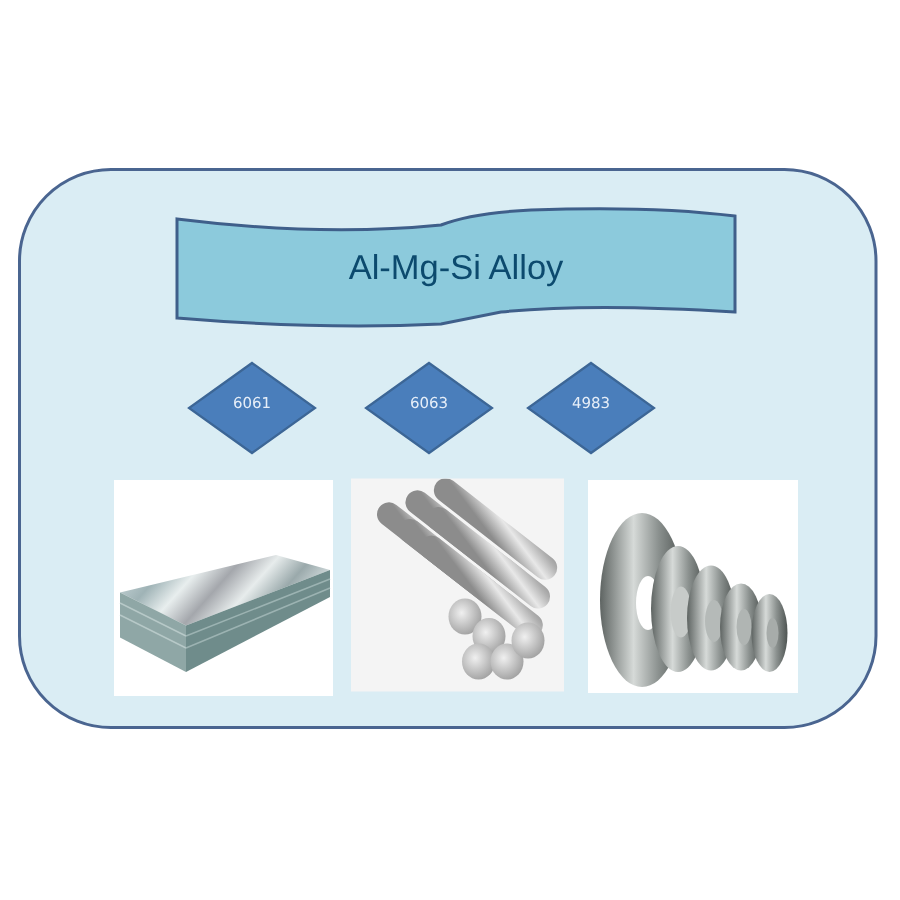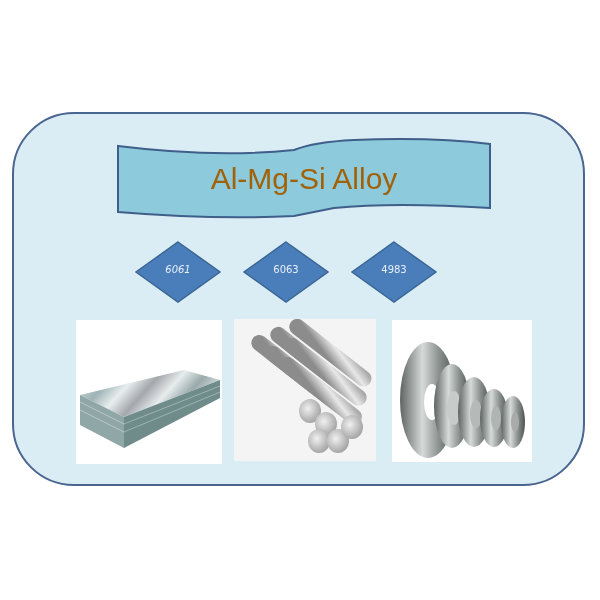--- a/index.html
+++ b/index.html
@@ -1,38 +1,38 @@
 <!DOCTYPE html>
 <html><head>
 <meta charset="utf-8">
 <style>
   html, body { margin:0; padding:0; background:#ffffff; }
   body { width:600px; height:600px; position:relative; overflow:hidden; font-family:"DejaVu Sans", sans-serif; }
   .frame { position:absolute; left:12px; top:112px; width:573px; height:374px; background:#daedf4; border:2px solid #4a6590; border-radius:62px; box-sizing:border-box; }
   .banner { position:absolute; left:114px; top:136px; width:380px; height:85px; }
   .banner svg { position:absolute; left:0; top:0; }
-  .banner-title { position:absolute; left:0; top:0; width:380px; height:85px; display:flex; align-items:center; justify-content:center; color:#a16207; font-size:30px; font-family:"Liberation Sans", sans-serif; }
+  .banner-title { position:absolute; left:0; top:0; width:380px; height:85px; display:flex; align-items:center; justify-content:center; color:#0c4a6e; font-size:23px; font-family:"Liberation Sans", sans-serif; }
   .diamond { position:absolute; width:90px; height:64px; }
   .diamond svg { position:absolute; left:0; top:0; }
   .diamond-label { position:absolute; left:0; top:0; width:90px; height:64px; display:flex; align-items:center; justify-content:center; color:#e6eef8; font-size:10px; font-family:"DejaVu Sans", sans-serif; padding-bottom:6px; box-sizing:border-box; }
   .photo { position:absolute; background:#ffffff; overflow:hidden; }
 </style>
 </head>
 <body>
 
 <div class="frame"></div>
 
 <div class="banner">
   <svg width="380" height="85" viewBox="0 0 380 85">
     <path d="M4,10 Q100,22 180,14 Q200,6 240,4 Q320,1 376,8 L376,72 Q280,66 220,72 Q200,76 180,80 Q100,84 4,76 Z" fill="#8ccadc" stroke="#3f5f8a" stroke-width="2"></path>
   </svg>
   <div class="banner-title">Al-Mg-Si Alloy</div>
 </div>
 
-<div class="diamond" style="left:133px; top:240px;font-style:italic;">
+<div class="diamond" style="left:123px; top:240px;">
   <svg width="90" height="64" viewBox="0 0 90 64">
     <polygon points="45,2 87,32 45,62 3,32" fill="#4a7ebb" stroke="#3c6696" stroke-width="1.5"></polygon>
   </svg>
   <div class="diamond-label">6061</div>
 </div>
 
 <div class="diamond" style="left:241px; top:240px;text-align:center;">
   <svg width="90" height="64" viewBox="0 0 90 64">
     <polygon points="45,2 87,32 45,62 3,32" fill="#4a7ebb" stroke="#3c6696" stroke-width="1.5"></polygon>
   </svg>

